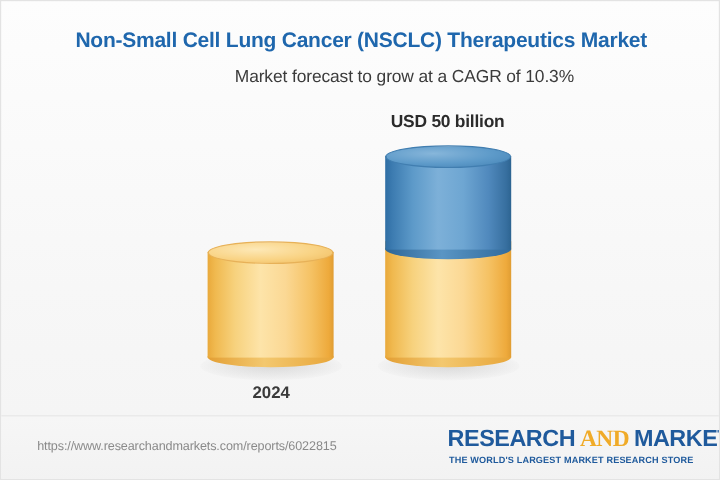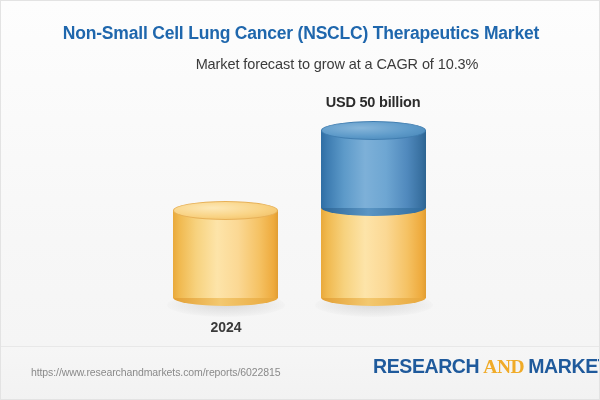--- a/index.html
+++ b/index.html
@@ -235,16 +235,17 @@
       </div>
 
     </div>
 
   </div>
 
   <div id="footer">
     <div id="footer-url">https://www.researchandmarkets.com/reports/6022815</div>
     <div id="logo">
       <div id="logo-word"><span>RESEARCH</span><span class="and" style="margin:0 4px;font-family:Liberation Serif, serif;">AND</span><span>MARKETS</span></div>
+      <div id="logo-tag">THE WORLD'S LARGEST MARKET RESEARCH STORE</div>
     </div>
   </div>
 
 </div>
 
 </body></html>

